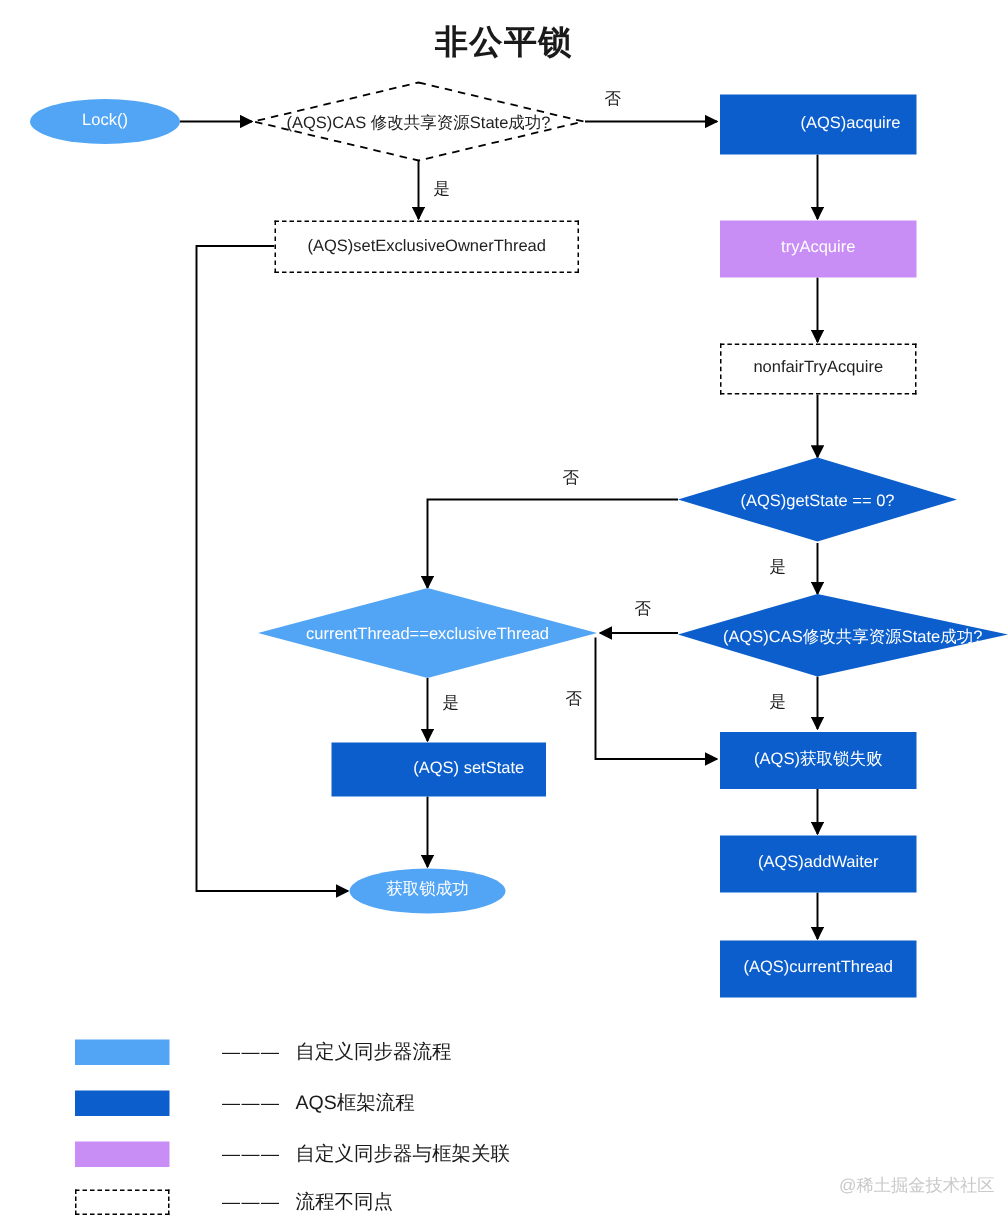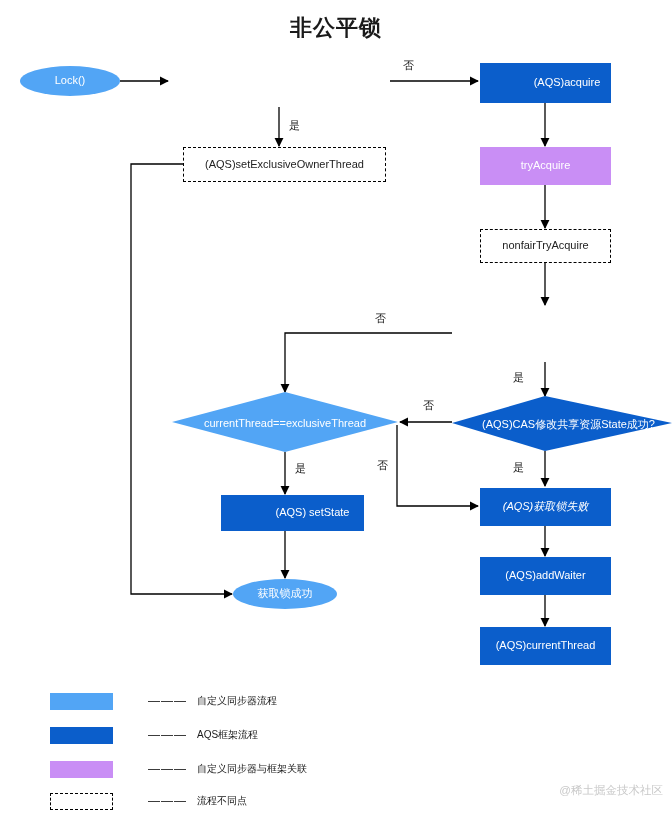--- a/index.html
+++ b/index.html
@@ -117,21 +117,21 @@
   .sw-purple { background: #c98ef5; }
   .sw-dashed { background: #ffffff; border: 1.4px dashed #000000; }
   .legend-dashes {
     margin-left: 35px;
     font-size: 12px;
     color: #1a1a1a;
     letter-spacing: 1px;
   }
   .legend-text {
     margin-left: 10px;
-    font-size: 10px;
+    font-size: 13px;
     color: #1a1a1a;
     white-space: nowrap;
   }
   #watermark {
     position: absolute;
     right: 9px;
     top: 783px;
     font-size: 11.5px;
     color: #c9c9c9;
     white-space: nowrap;
@@ -192,37 +192,53 @@
   <div class="edge-label" style="left:513px; top:370px;">是</div>
   <div class="edge-label" style="left:423px; top:398px;">否</div>
   <div class="edge-label" style="left:513px; top:460px;">是</div>
   <div class="edge-label" style="left:295px; top:461px;">是</div>
   <div class="edge-label" style="left:377px; top:458px;">否</div>
 
   <div class="node n-oval" style="left:20px; top:66px; width:100px; height:30px;">
     <span>Lock()</span>
   </div>
 
+  <div class="diamond-wrap" style="left:168px; top:54px; width:222px; height:54px;">
+    <svg width="222" height="54" viewBox="0 0 222 54" xmlns="http://www.w3.org/2000/svg">
+      <polygon points="111,1 221,27 111,53 1,27" fill="#ffffff" stroke="#000000" stroke-width="1.2" stroke-dasharray="5,4"></polygon>
+    </svg>
+    <div class="diamond-label dl-dark">
+      <span>(AQS)CAS 修改共享资源State成功?</span>
+    </div>
+  </div>
 
   <div class="node n-box-dashed" style="left:183px; top:147px; width:203px; height:35px;">
     <span>(AQS)setExclusiveOwnerThread</span>
   </div>
 
   <div class="node n-box-dark" style="left:480px; top:63px; width:131px; height:40px;padding-left:43px;">
     <span>(AQS)acquire</span>
   </div>
 
   <div class="node n-box-purple" style="left:480px; top:147px; width:131px; height:38px;">
     <span>tryAcquire</span>
   </div>
 
   <div class="node n-box-dashed" style="left:480px; top:229px; width:131px; height:34px;">
     <span>nonfairTryAcquire</span>
   </div>
 
+  <div class="diamond-wrap" style="left:452px; top:305px; width:186px; height:57px;">
+    <svg width="186" height="57" viewBox="0 0 186 57" xmlns="http://www.w3.org/2000/svg">
+      <polygon points="93,0 186,28 93,56 0,28" fill="#0b5ecb"></polygon>
+    </svg>
+    <div class="diamond-label dl-white">
+      <span>(AQS)getState == 0?</span>
+    </div>
+  </div>
 
   <div class="diamond-wrap" style="left:441px; top:396px; width:231px; height:56px;">
     <svg width="231" height="56" viewBox="0 0 231 56" xmlns="http://www.w3.org/2000/svg">
       <polygon points="104,0 231,27 104,55 11,27" fill="#0b5ecb"></polygon>
     </svg>
     <div class="diamond-label dl-white" style="padding-left:12px;">
       <span>(AQS)CAS修改共享资源State成功?</span>
     </div>
   </div>
 
@@ -236,21 +252,21 @@
   </div>
 
   <div class="node n-box-dark" style="left:221px; top:495px; width:143px; height:36px;padding-left:40px;">
     <span>(AQS) setState</span>
   </div>
 
   <div class="node n-oval" style="left:233px; top:579px; width:104px; height:30px;">
     <span>获取锁成功</span>
   </div>
 
-  <div class="node n-box-dark" style="left:480px; top:488px; width:131px; height:38px;font-style:italic;">
+  <div class="node n-box-dark" style="left:480px; top:488px; width:131px; height:38px;">
     <span>(AQS)获取锁失败</span>
   </div>
 
   <div class="node n-box-dark" style="left:480px; top:557px; width:131px; height:38px;">
     <span>(AQS)addWaiter</span>
   </div>
 
   <div class="node n-box-dark" style="left:480px; top:627px; width:131px; height:38px;">
     <span>(AQS)currentThread</span>
   </div>

